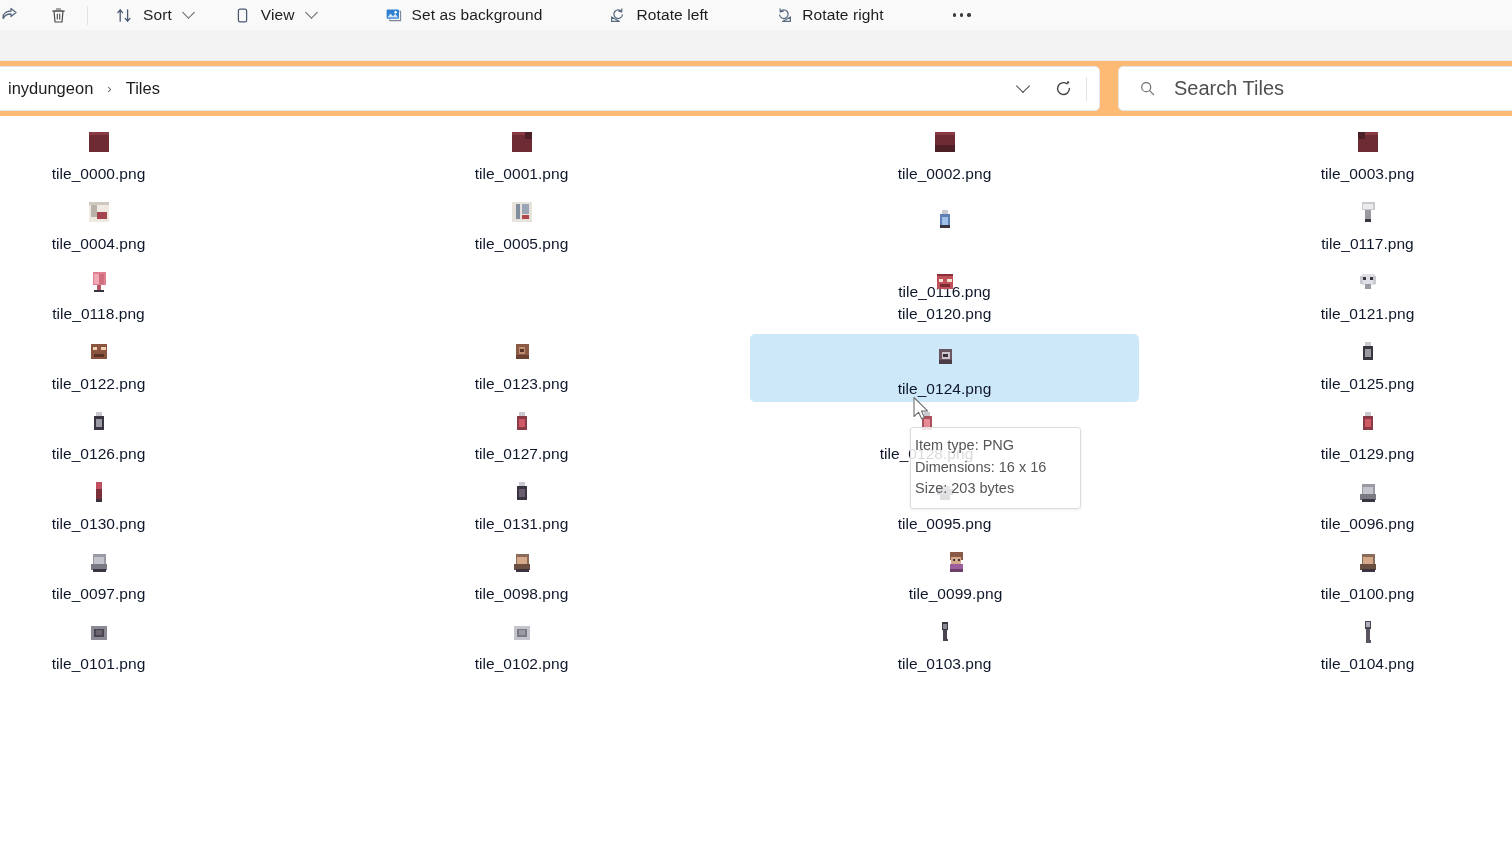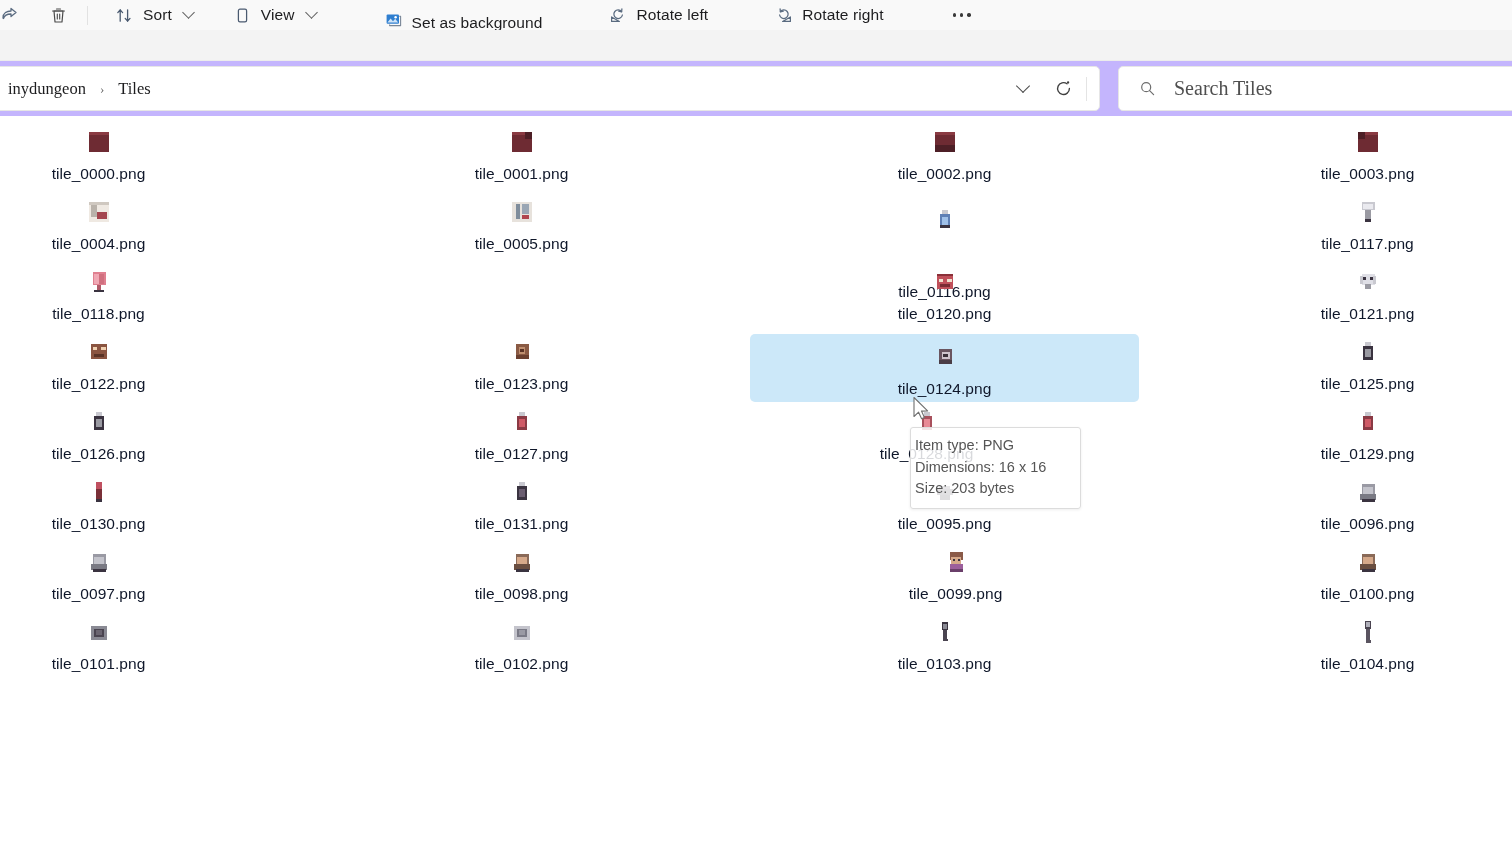--- a/index.html
+++ b/index.html
@@ -94,22 +94,21 @@
     background: #f3f3f3;
     border-bottom: 1px solid #ececec;
   }
 
   
   .addr-row {
     position: absolute;
     left: 0; top: 61px;
     width: 1512px;
     height: 55px;
-    background: #c4b5fd;
-    font-family: Liberation Serif, serif;
+    background: #fdba74;
   }
 
   .addr-box {
     position: absolute;
     left: -14px; top: 5px;
     width: 1114px;
     height: 45px;
     background: #ffffff;
     border: 1px solid #e6e6e6;
     border-radius: 5px;
@@ -290,21 +289,21 @@
     <div class="tb-btn" style="margin-left:20px;">
       <span class="tb-ico">
         <svg width="19" height="19" viewBox="0 0 19 19">
           <rect x="5.4" y="3.2" width="8.2" height="12.6" rx="1.6" fill="none" stroke="#4a5a70" stroke-width="1.25"></rect>
         </svg>
       </span>
       <span class="tb-label">View</span>
       <span class="tb-chev"></span>
     </div>
 
-    <div class="tb-btn" style="margin-left:48px;align-items:flex-end;">
+    <div class="tb-btn" style="margin-left:48px;">
       <span class="tb-ico">
         <svg width="19" height="19" viewBox="0 0 19 19">
           <rect x="2.6" y="3.6" width="12.4" height="9.2" rx="1" fill="#2f7fd0"></rect>
           <path d="M3.4 11.6 L6.6 7.6 L9 10.2 L11.2 7.8 L14.2 11.6 Z" fill="#cfe4f7"></path>
           <circle cx="11.6" cy="6.3" r="1.25" fill="#ffffff"></circle>
           <path d="M15.4 5.4 L16.6 5.4 L16.6 14.6 L5.6 14.6 L5.6 13.6" fill="none" stroke="#7a8798" stroke-width="1.1" stroke-linejoin="round"></path>
         </svg>
       </span>
       <span class="tb-label">Set as background</span>
     </div>

